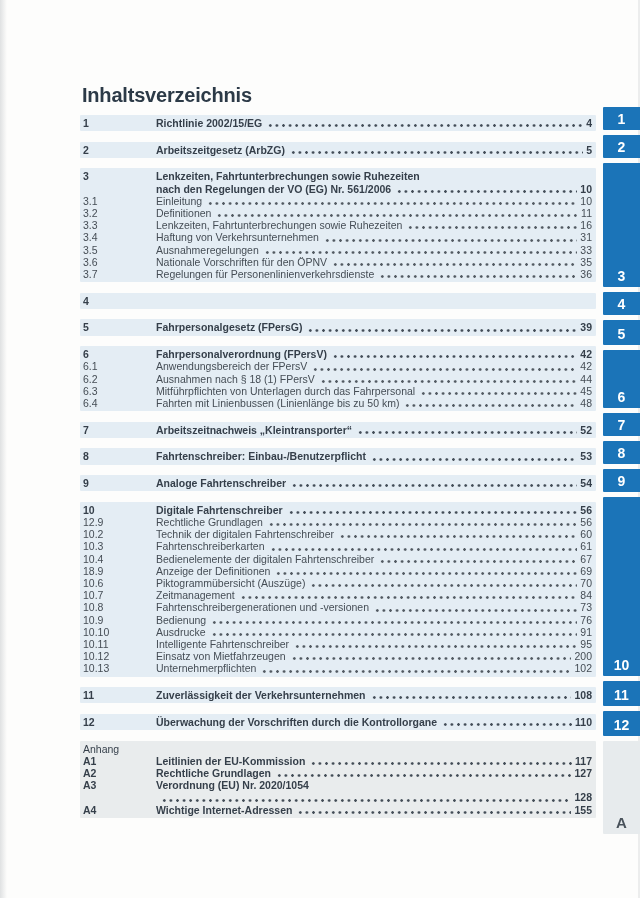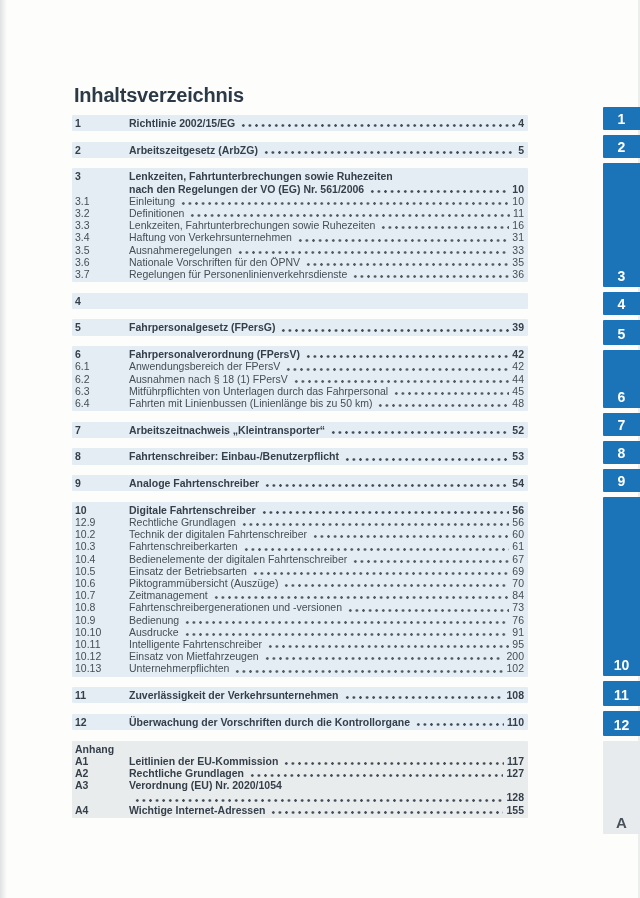--- a/index.html
+++ b/index.html
@@ -11,42 +11,42 @@
   }
   .sheet{position:absolute;inset:0;background:#fdfdfc;}
   .scan-edge-left{
     position:absolute;left:0;top:0;width:7px;height:898px;
     background:linear-gradient(to right,rgba(90,100,110,0.18),rgba(90,100,110,0.0));
   }
   .scan-edge-right{
     position:absolute;right:0;top:0;width:2px;height:898px;
     background:rgba(90,100,110,0.10);
   }
-  .content{position:absolute;left:72px;top:85px;width:456px;}
+  .content{position:absolute;left:80px;top:85px;width:516px;}
   h1.title{
     margin:0 0 10px 2px;
     font-size:20px;line-height:20px;font-weight:bold;letter-spacing:-0.2px;
     color:var(--title-color,#2c3a47);
   }
   .toc-list{display:block;}
   .block{
     padding:2px 4px 2px 3px;
     margin-bottom:10.5px;
     border-radius:1px;
   }
   .block.blue{background:var(--band-blue,#e4edf4);}
   .block.gray{background:var(--band-gray,#e9eced);}
   .block-label{
-    font-size:10.5px;line-height:12.2px;font-weight:bold;
+    font-size:10.5px;line-height:12.2px;font-weight:normal;
     color:var(--text-bold,#353f4a);
   }
   .entry{display:flex;font-size:10.5px;line-height:12.2px;color:var(--text-reg,#454d55);}
   .entry .num{width:54px;flex:none;}
   .entry .body{flex:1;min-width:0;}
-  .entry .l{display:flex;align-items:stretch;}
+  .entry .l{display:flex;align-items:stretch;margin-left:19px;}
   .entry .t{white-space:nowrap;}
   .entry.bold{color:var(--text-bold,#353f4a);}
   .entry.bold .num,.entry.bold .t,.entry.bold .pg{font-weight:bold;}
   .leader{
     flex:1;min-width:8px;margin:0 3px 0 5px;
     background-image:radial-gradient(circle,currentColor 1.05px,transparent 1.4px);
     background-size:6.6px 2.6px;
     background-repeat:repeat-x;
     background-position:left 0 bottom 2.4px;
     opacity:0.92;
@@ -339,24 +339,24 @@
             <div class="num">10.4</div>
             <div class="body">
               <div class="l">
                 <span class="t">Bedienelemente der digitalen Fahrtenschreiber</span>
                 <span class="leader"></span>
                 <span class="pg">67</span>
               </div>
             </div>
           </div>
           <div class="entry">
-            <div class="num">10.5</div>
-            <div class="body">
-              <div class="l">
-                <span class="t">Einsatz der Betriebsarten</span>
+            <div class="num">18.9</div>
+            <div class="body">
+              <div class="l">
+                <span class="t">Anzeige der Definitionen</span>
                 <span class="leader"></span>
                 <span class="pg">69</span>
               </div>
             </div>
           </div>
           <div class="entry">
             <div class="num">10.6</div>
             <div class="body">
               <div class="l">
                 <span class="t">Piktogrammübersicht (Auszüge)</span>

